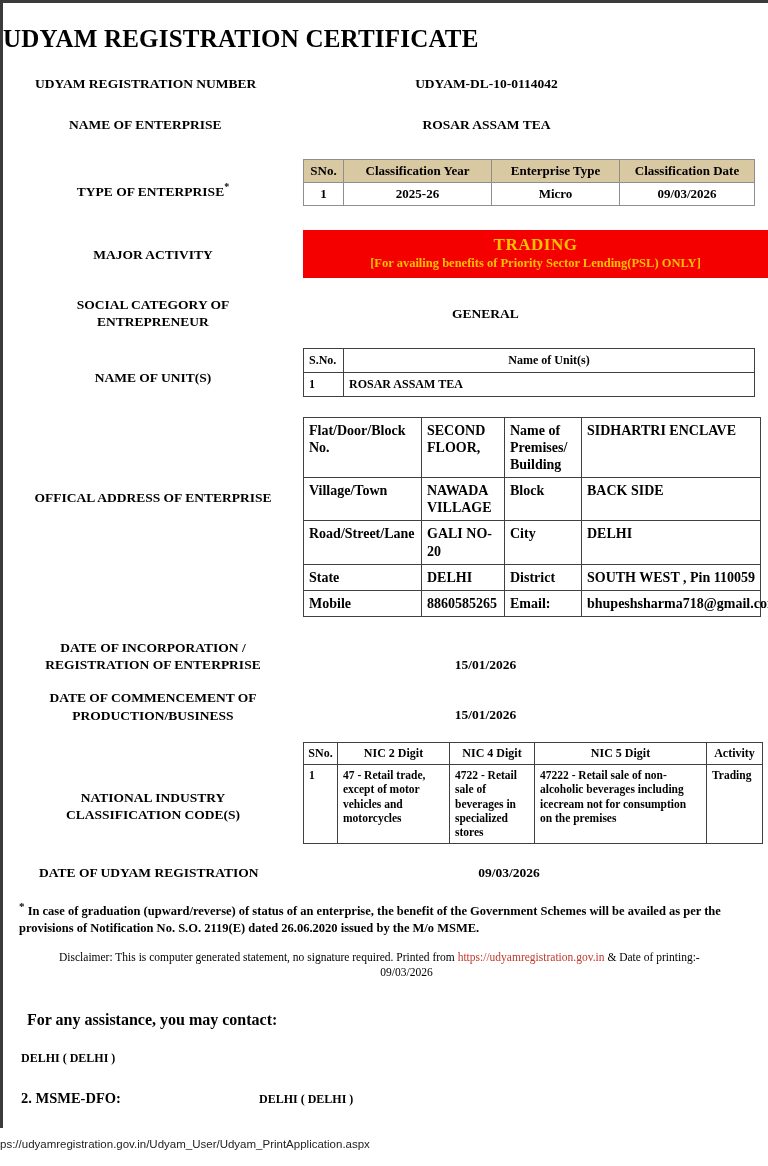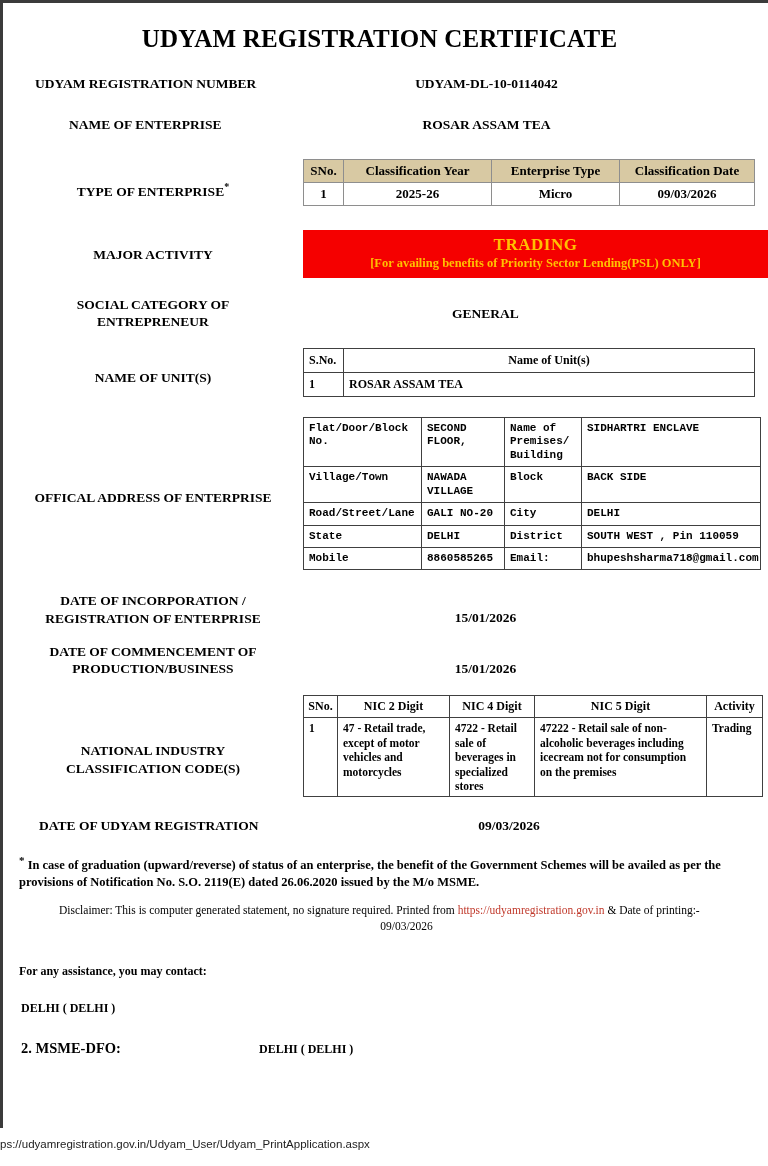--- a/index.html
+++ b/index.html
@@ -24,21 +24,20 @@
     background: #fff;
   }
   .inner {
     position: relative;
     width: 100%; height: 100%;
     padding: 0;
   }
 
   
   .cert-title {
-    text-align: center;
     font-weight: bold;
     font-size: 25px;
     letter-spacing: 0.2px;
     padding-top: 22px;
     padding-right: 12px;
   }
 
   
   .row {
     display: flex;
@@ -117,21 +116,21 @@
   table.unit th {
     font-size: 12px; font-weight: bold; text-align: center;
     padding: 4px 5px;
   }
   table.unit td { font-size: 12px; padding: 4px 5px; }
   table.unit .c-sno { width: 40px; text-align: left; }
 
   
   .addr-wrap { width: 458px; }
   table.addr { width: 100%; table-layout: fixed; }
-  table.addr td { font-size: 11px; line-height: 1.22; padding: 4px 5px; font-family: Liberation Mono, monospace; }
+  table.addr td { font-size: 14px; line-height: 1.22; padding: 4px 5px; }
   .a-c1 { width: 118px; }
   .a-c2 { width: 83px; }
   .a-c3 { width: 77px; }
 
   
   .nic-wrap { width: 460px; }
   table.nic { width: 100%; table-layout: fixed; }
   table.nic th {
     text-align: center; font-size: 12px; padding: 3px 4px;
   }
@@ -154,21 +153,21 @@
     line-height: 1.35;
     padding: 0 14px 0 12px;
     text-align: center;
     margin-left: 44px;
   }
   .disclaimer .lead { display: block; text-align: left; }
   .link { color: #c0392b; }
 
   
   .contact-head {
-    font-size: 12px; font-weight: bold; padding-left: 16px;
+    font-size: 16px; font-weight: bold; padding-left: 24px;
   }
   .contact-row {
     display: flex; align-items: baseline; padding-left: 18px;
   }
   .contact-row .ck { font-size: 14.5px; font-weight: bold; width: 238px; }
   .contact-row .cv { font-size: 12px; font-weight: bold; }
 
   
   .url-bar {
     position: absolute;

